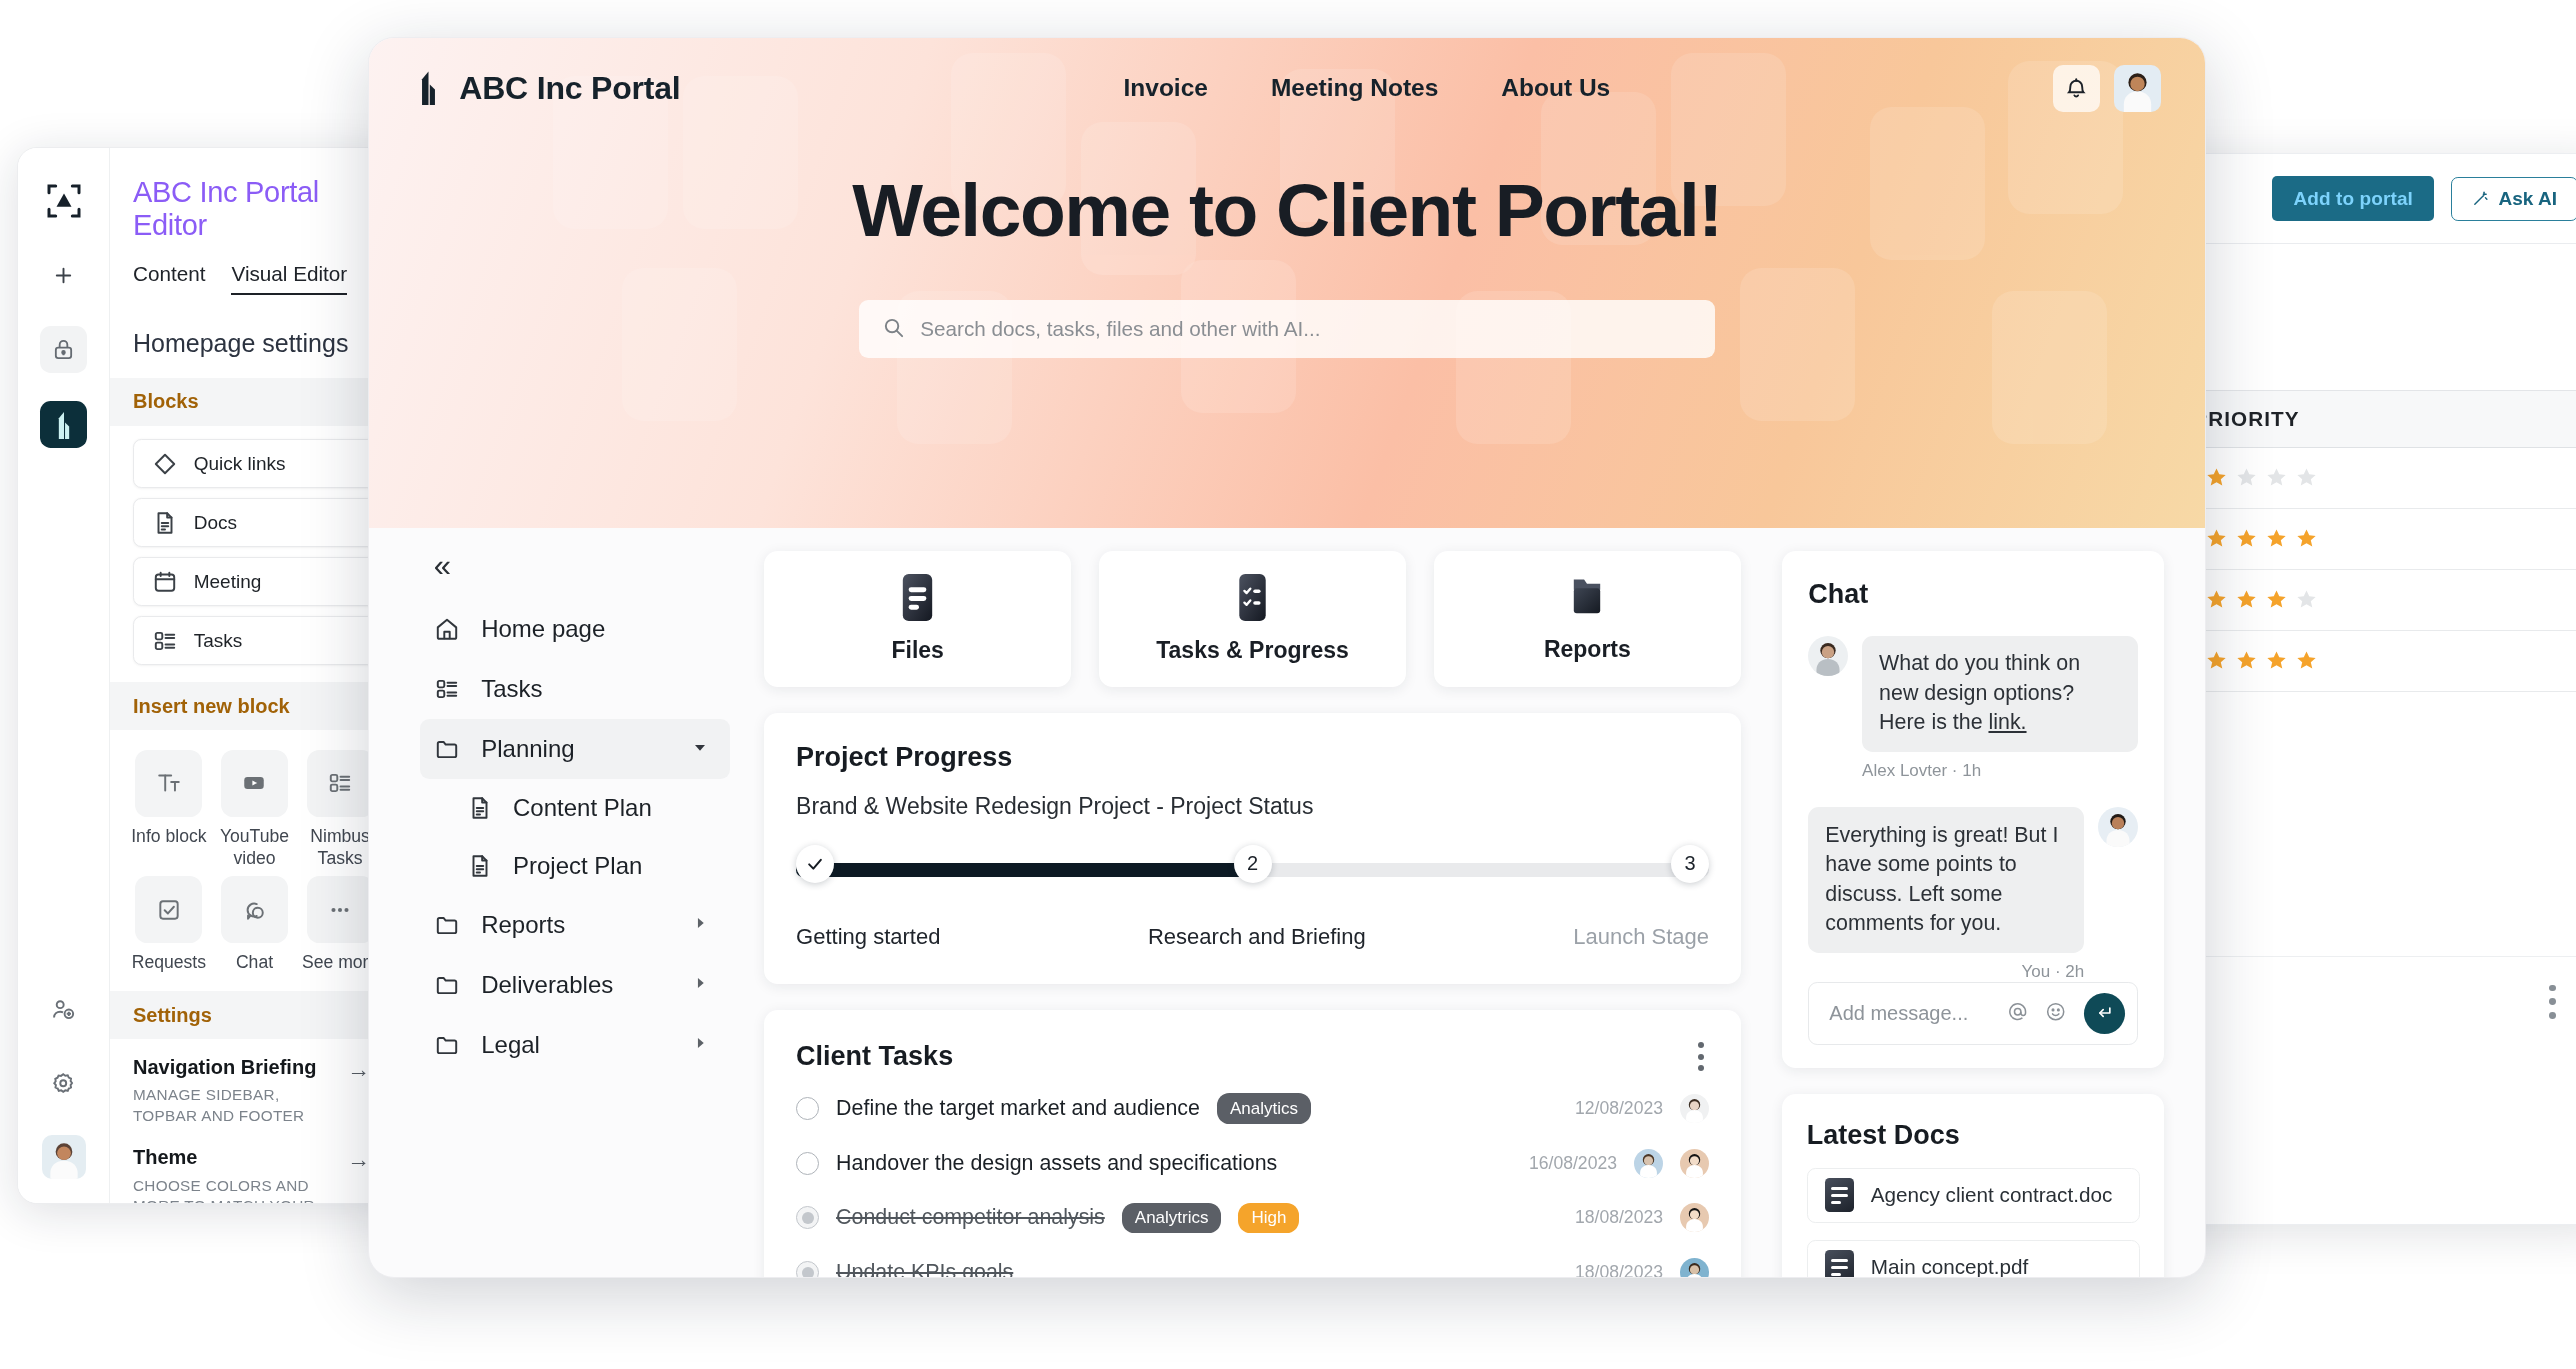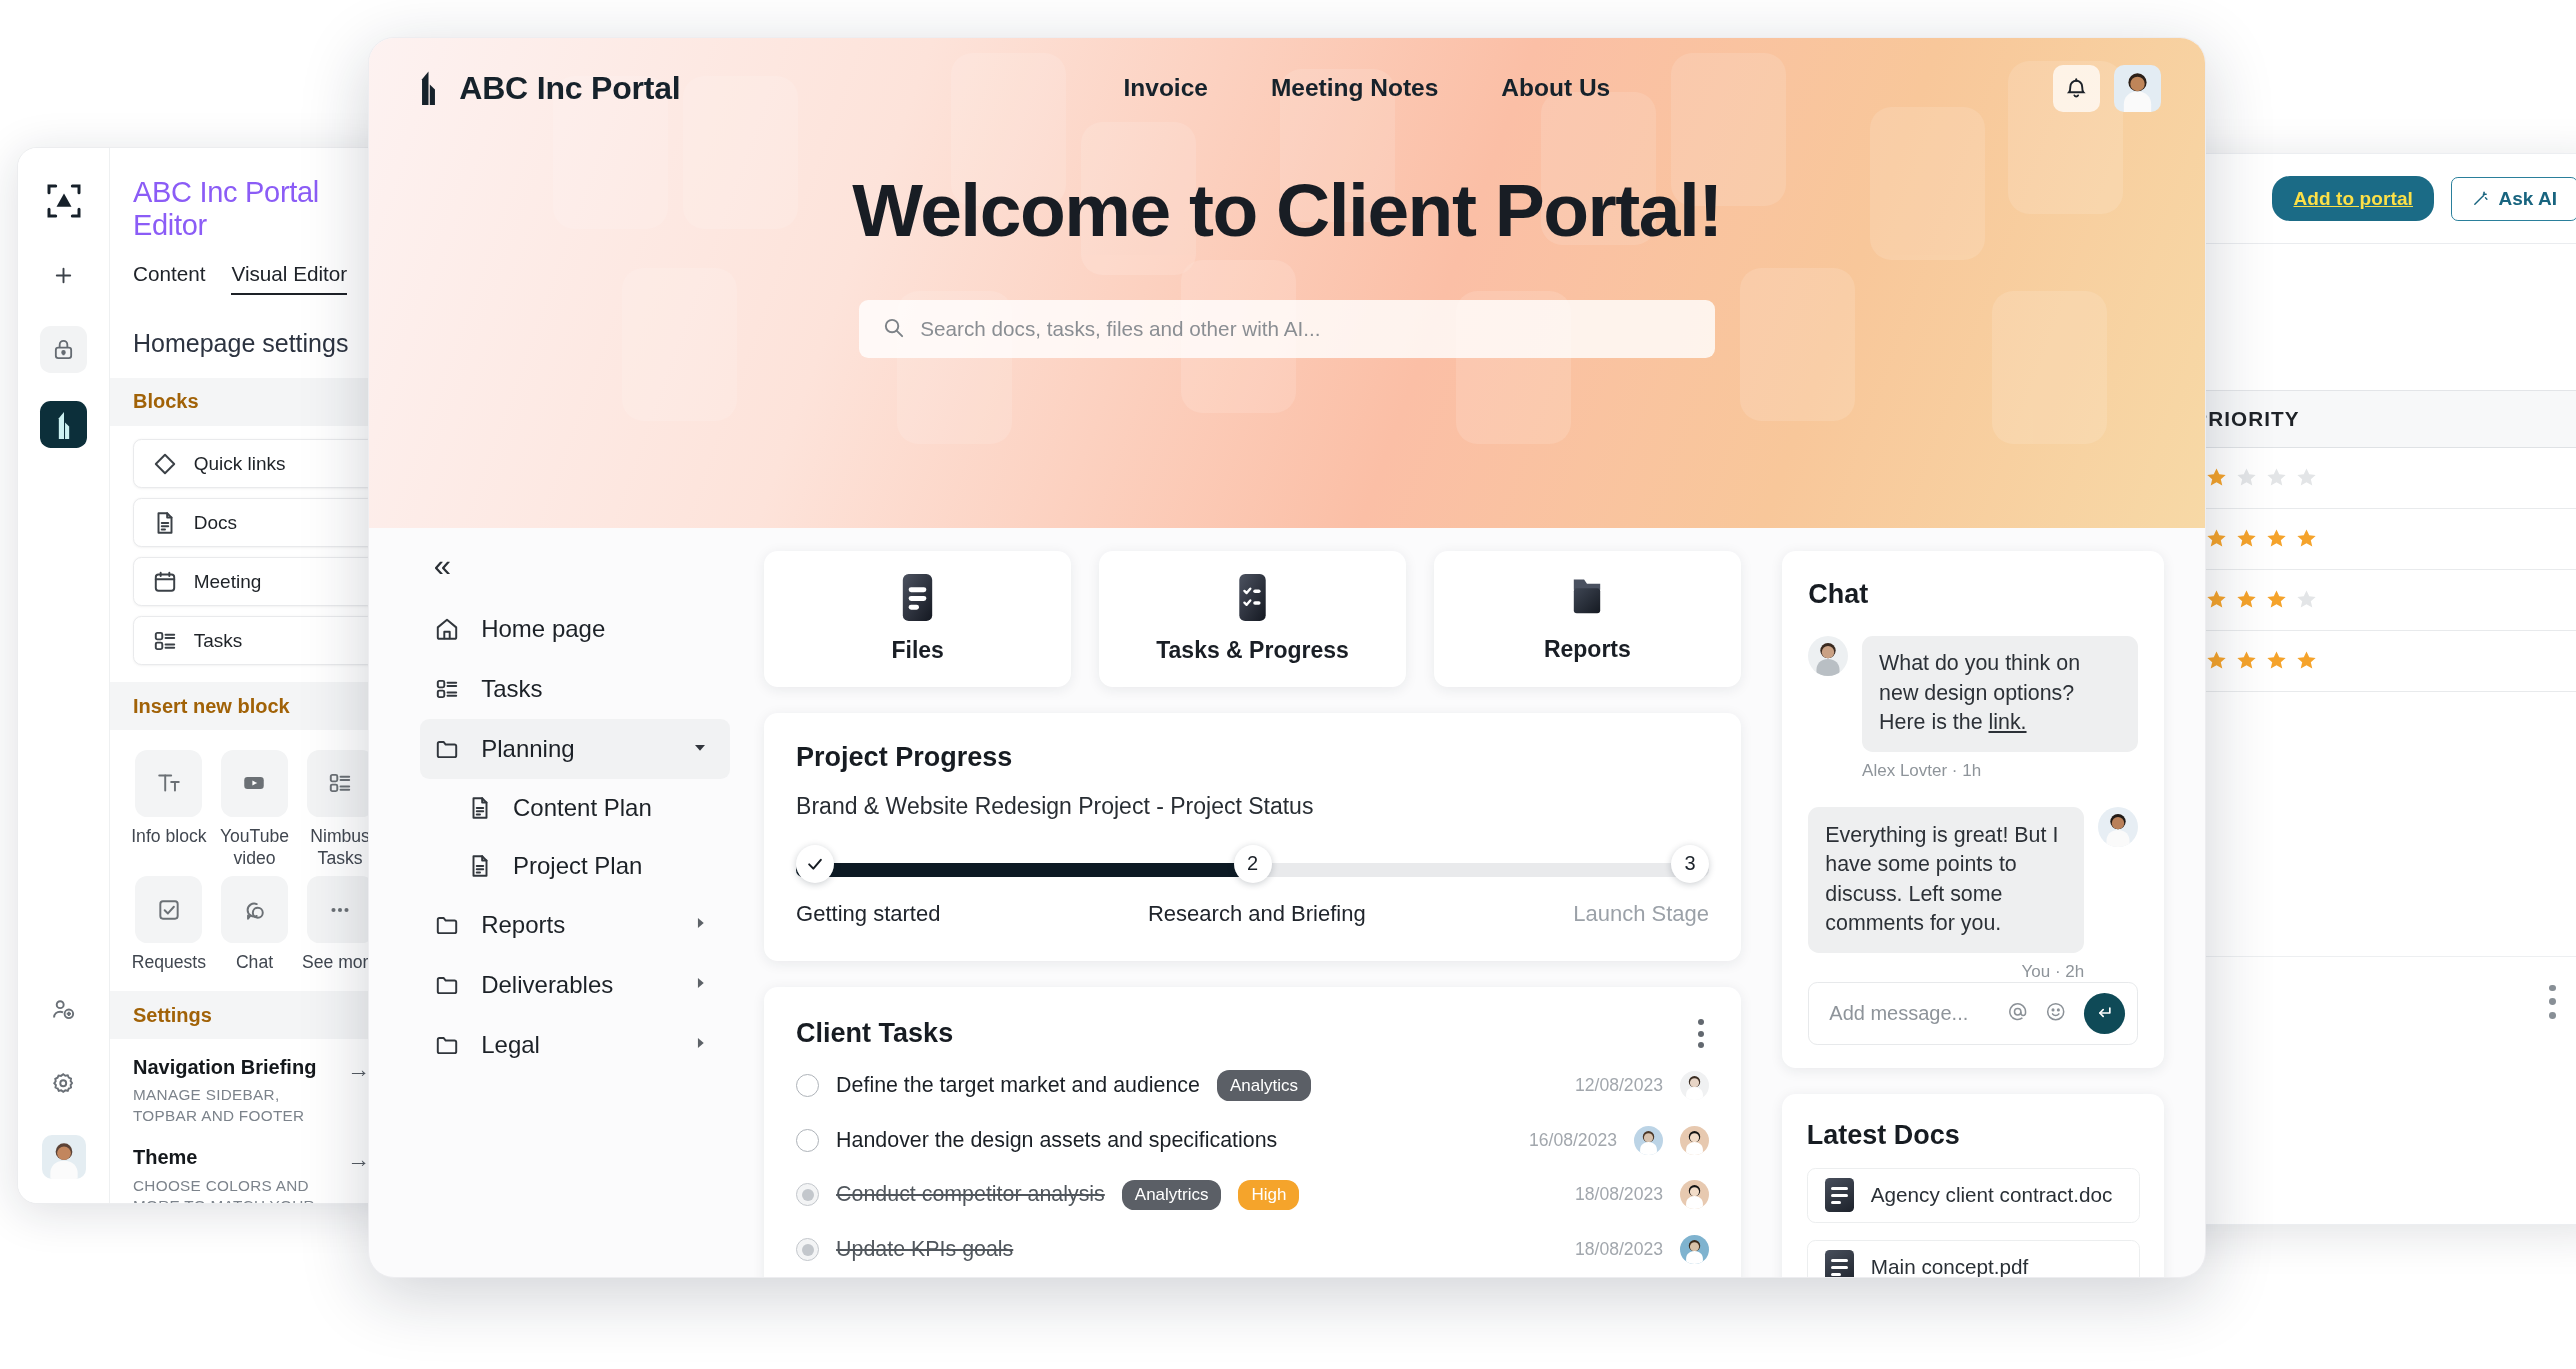--- a/index.html
+++ b/index.html
@@ -17,22 +17,22 @@
     background:#fff; border-radius: 20px;
     box-shadow: 0 7.7px 46px rgba(20,30,50,.13);
     border:0.8px solid #eceef1;
     overflow:hidden;
   }
   .bg-right-toolbar {
     height:90px; border-bottom:0.8px solid #eaecef; display:flex; align-items:center;
     justify-content:flex-end; gap:17px; padding-right:32px; background:#fff;
   }
   .btn-add-portal {
-    background:#1b6b86; color:#fde047; border:none; border-radius:18px;
-    padding:11.5px 21.4px; font-size:19px; font-weight:700; letter-spacing:0.1px;text-decoration:underline;
+    background:#1b6b86; color:#7dd3fc; border:none; border-radius:5px;
+    padding:11.5px 21.4px; font-size:19px; font-weight:700; letter-spacing:0.1px;
   }
   .btn-ask-ai {
     background:#fff; color:#18647f; border:1.5px solid #2a7f9b; border-radius:6.9px;
     padding:10px 20px; font-size:19px; font-weight:700; display:flex; align-items:center; gap:9.2px;
   }
   .wand { width:17px; height:17px; display:block; }
   .bg-right-body { padding: 54px 0 0 0; position:relative; }
   .bg-line-row { display:flex; align-items:center; gap:12.3px; padding-left:31px; }
   .bg-line-txt { font-size:23px; color:#1f2328; white-space:nowrap; }
   .badge-comments {
@@ -156,21 +156,21 @@
   .panel{background:#fff;border-radius:13.8px;box-shadow:0 2.3px 12.3px rgba(25,35,55,.08);}
   .progress-card{margin-top:26px;padding:29px 32px 34px 32px;}
   .pc-title{font-size:27px;font-weight:700;color:#171c22;}
   .pc-sub{font-size:23px;color:#282d33;margin-top:20px;}
   .stepper{margin-top:37px;position:relative;height:26px;display:flex;align-items:center;}
   .track{position:absolute;left:0;right:0;height:13.8px;background:#e9eaec;border-radius:6.9px;}
   .track-fill{position:absolute;left:0;height:13.8px;background:#0d1a24;border-radius:6.9px;width:50%;}
   .knob{position:absolute;width:38px;height:38px;border-radius:50%;background:#fff;
      box-shadow:0 1.5px 7.7px rgba(20,30,45,.22);display:flex;align-items:center;justify-content:center;
      font-size:20px;color:#1c222a;top:-12.3px;}
-  .steplabels{display:flex;justify-content:space-between;margin-top:18px;font-size:22px;color:#20252c;}
+  .steplabels{display:flex;justify-content:space-between;margin-top:41px;font-size:22px;color:#20252c;}
   .steplabels .muted{color:#9ba1a8;}
 
   .tasks-card{margin-top:26px;padding:27.6px 32px 21.4px 32px;}
   .tc-head{display:flex;align-items:center;justify-content:space-between;}
   .tc-title{font-size:27px;font-weight:700;color:#171c22;}
   .kebab{display:flex;flex-direction:column;gap:5.4px;padding:4.6px;}
   .kebab i{width:6.1px;height:6.1px;border-radius:50%;background:#62686f;display:block;}
   .task{display:flex;align-items:center;gap:17px;height:44px;margin-top:10.7px;}
   .radio{width:23px;height:23px;border-radius:50%;border:1.9px solid #aeb3b9;flex:none;}
   .radio.done{border-color:#c3c7cc;position:relative;background:#f3f4f5;}

